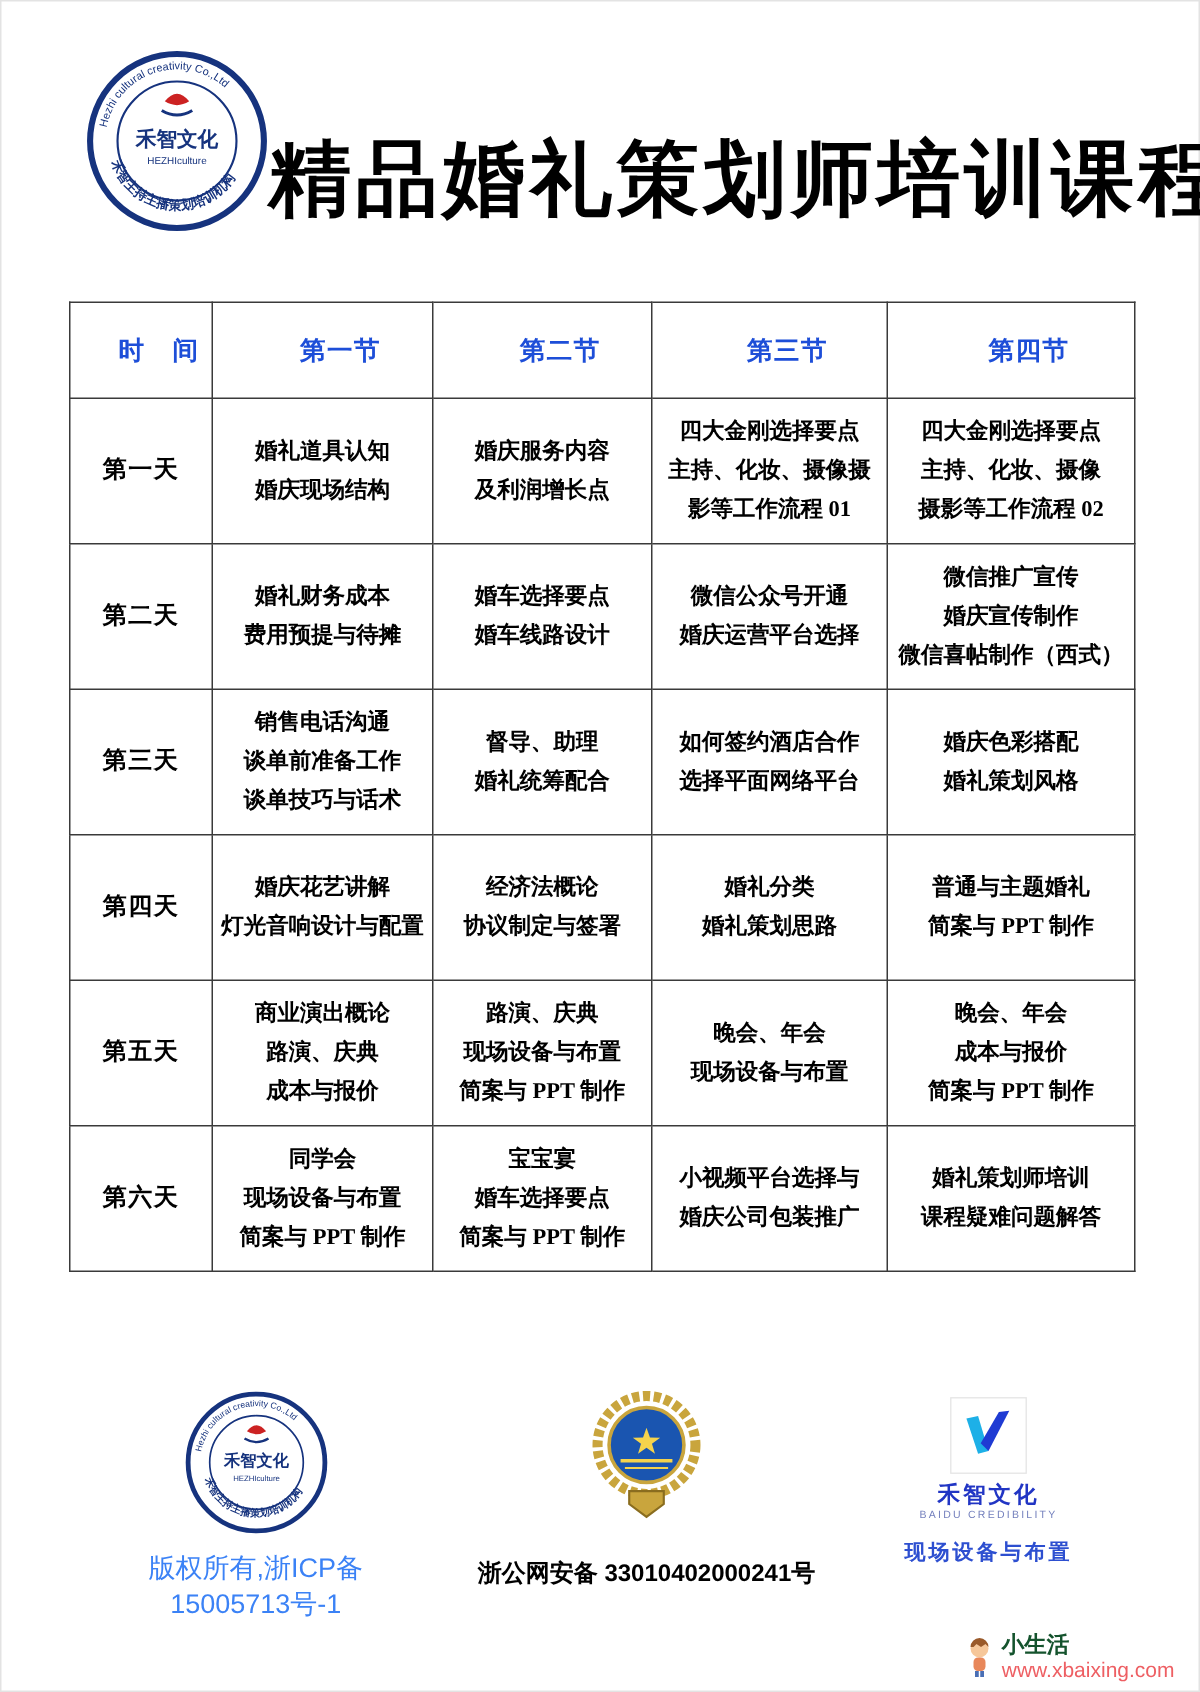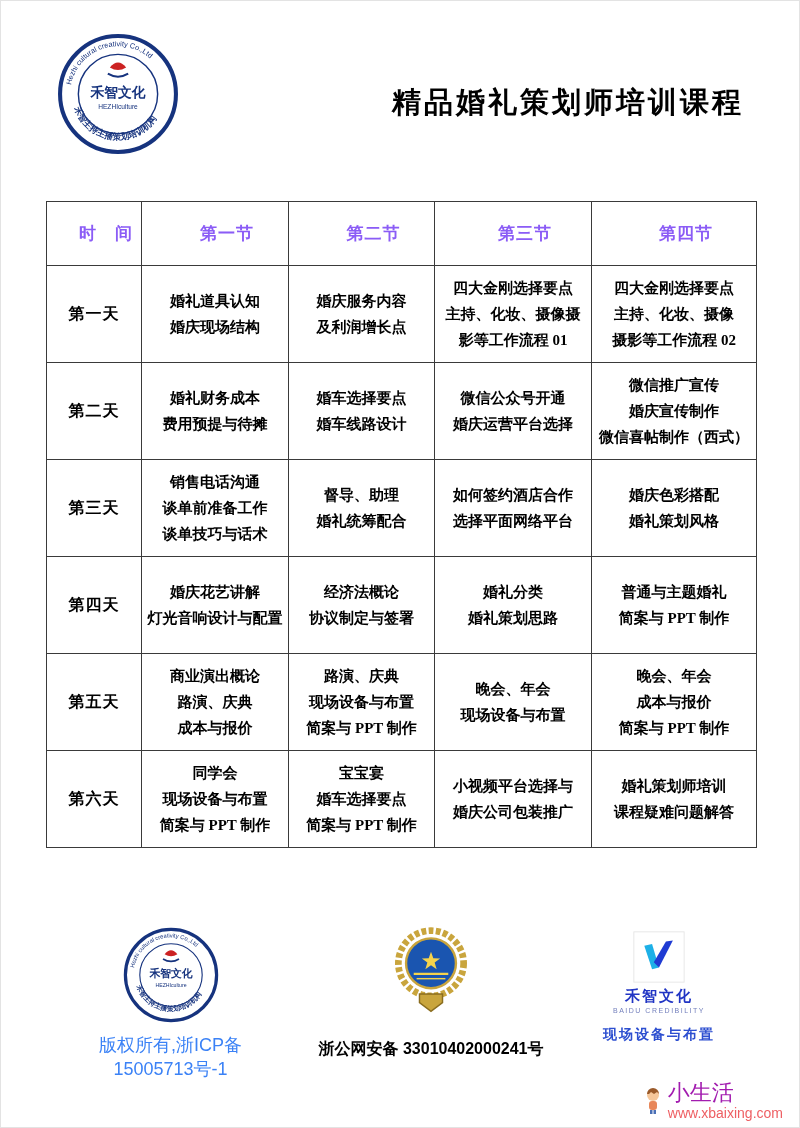--- a/index.html
+++ b/index.html
@@ -16,38 +16,38 @@
 
   
   .logo-wrap { position:absolute; }
   .logo-top { left:56px; top:32px; width:122px; height:122px; }
   .logo-svg { width:100%; height:100%; display:block; }
 
   .page-title {
     position:absolute; left:178px; right:55px; top:82px;
     text-align:right;
     font-family:"Liberation Serif", serif;
-    font-size:29px; font-weight:900; letter-spacing:3px; color:#000;
+    font-size:55px; font-weight:900; letter-spacing:3px; color:#000;
     white-space:nowrap;
   }
 
   
   table.schedule {
     position:absolute; left:45px; top:200px; width:710px;
     border-collapse:collapse; table-layout:fixed;
     font-family:"Liberation Serif", serif;
   }
   .schedule col.c0{width:95px} .schedule col.c1{width:147px}
   .schedule col.c2{width:146px} .schedule col.c3{width:157px}
   .schedule col.c4{width:165px}
   .schedule th, .schedule td { border:1px solid #3a3a3a; background:#fff; }
   .schedule thead tr { height:64px; }
   .schedule tbody tr { height:97px; }
   .schedule th {
-    font-size:17px; font-weight:bold; text-align:center; color:#8b5cf6;
+    font-size:17px; font-weight:bold; text-align:center; color:#1d4ed8;
     letter-spacing:1px;
     padding-left:24px;
   }
   .schedule td {
     font-size:15px; font-weight:bold; text-align:center; vertical-align:middle;
     line-height:1.75; padding:6px 4px; white-space:pre-line; color:#000;
   }
   .schedule td.day { font-size:16px; letter-spacing:1px; }
   .schedule td.blue { color:#000000; }
 
@@ -67,21 +67,21 @@
   .f-right .baidu-en { margin-top:1px; font-size:7px; letter-spacing:1.5px; color:#7480bd; }
   .f-right .baidu-cert { margin-top:12px; font-size:14px; font-weight:bold; color:#2d4fd0; letter-spacing:2px; }
 
   
   .watermark {
     position:absolute; right:16px; bottom:6px;
     display:flex; align-items:center; gap:4px;
   }
   .wm-icon { width:22px; height:28px; }
   .wm-texts { text-align:left; }
-  .wm-name { font-size:22px; font-weight:normal; color:#a21caf; line-height:1.1; }
+  .wm-name { font-size:15px; font-weight:bold; color:#14532d; line-height:1.1; }
   .wm-url  { font-size:14px; color:#ee5f63; line-height:1.1; }
 </style>
 </head>
 <body>
 
 <div class="page">
 
   <div class="logo-wrap logo-top">
     <svg class="logo-svg" viewBox="0 0 120 120">
       <circle cx="60" cy="60" r="57" fill="#ffffff" stroke="#16337e" stroke-width="4"></circle>

